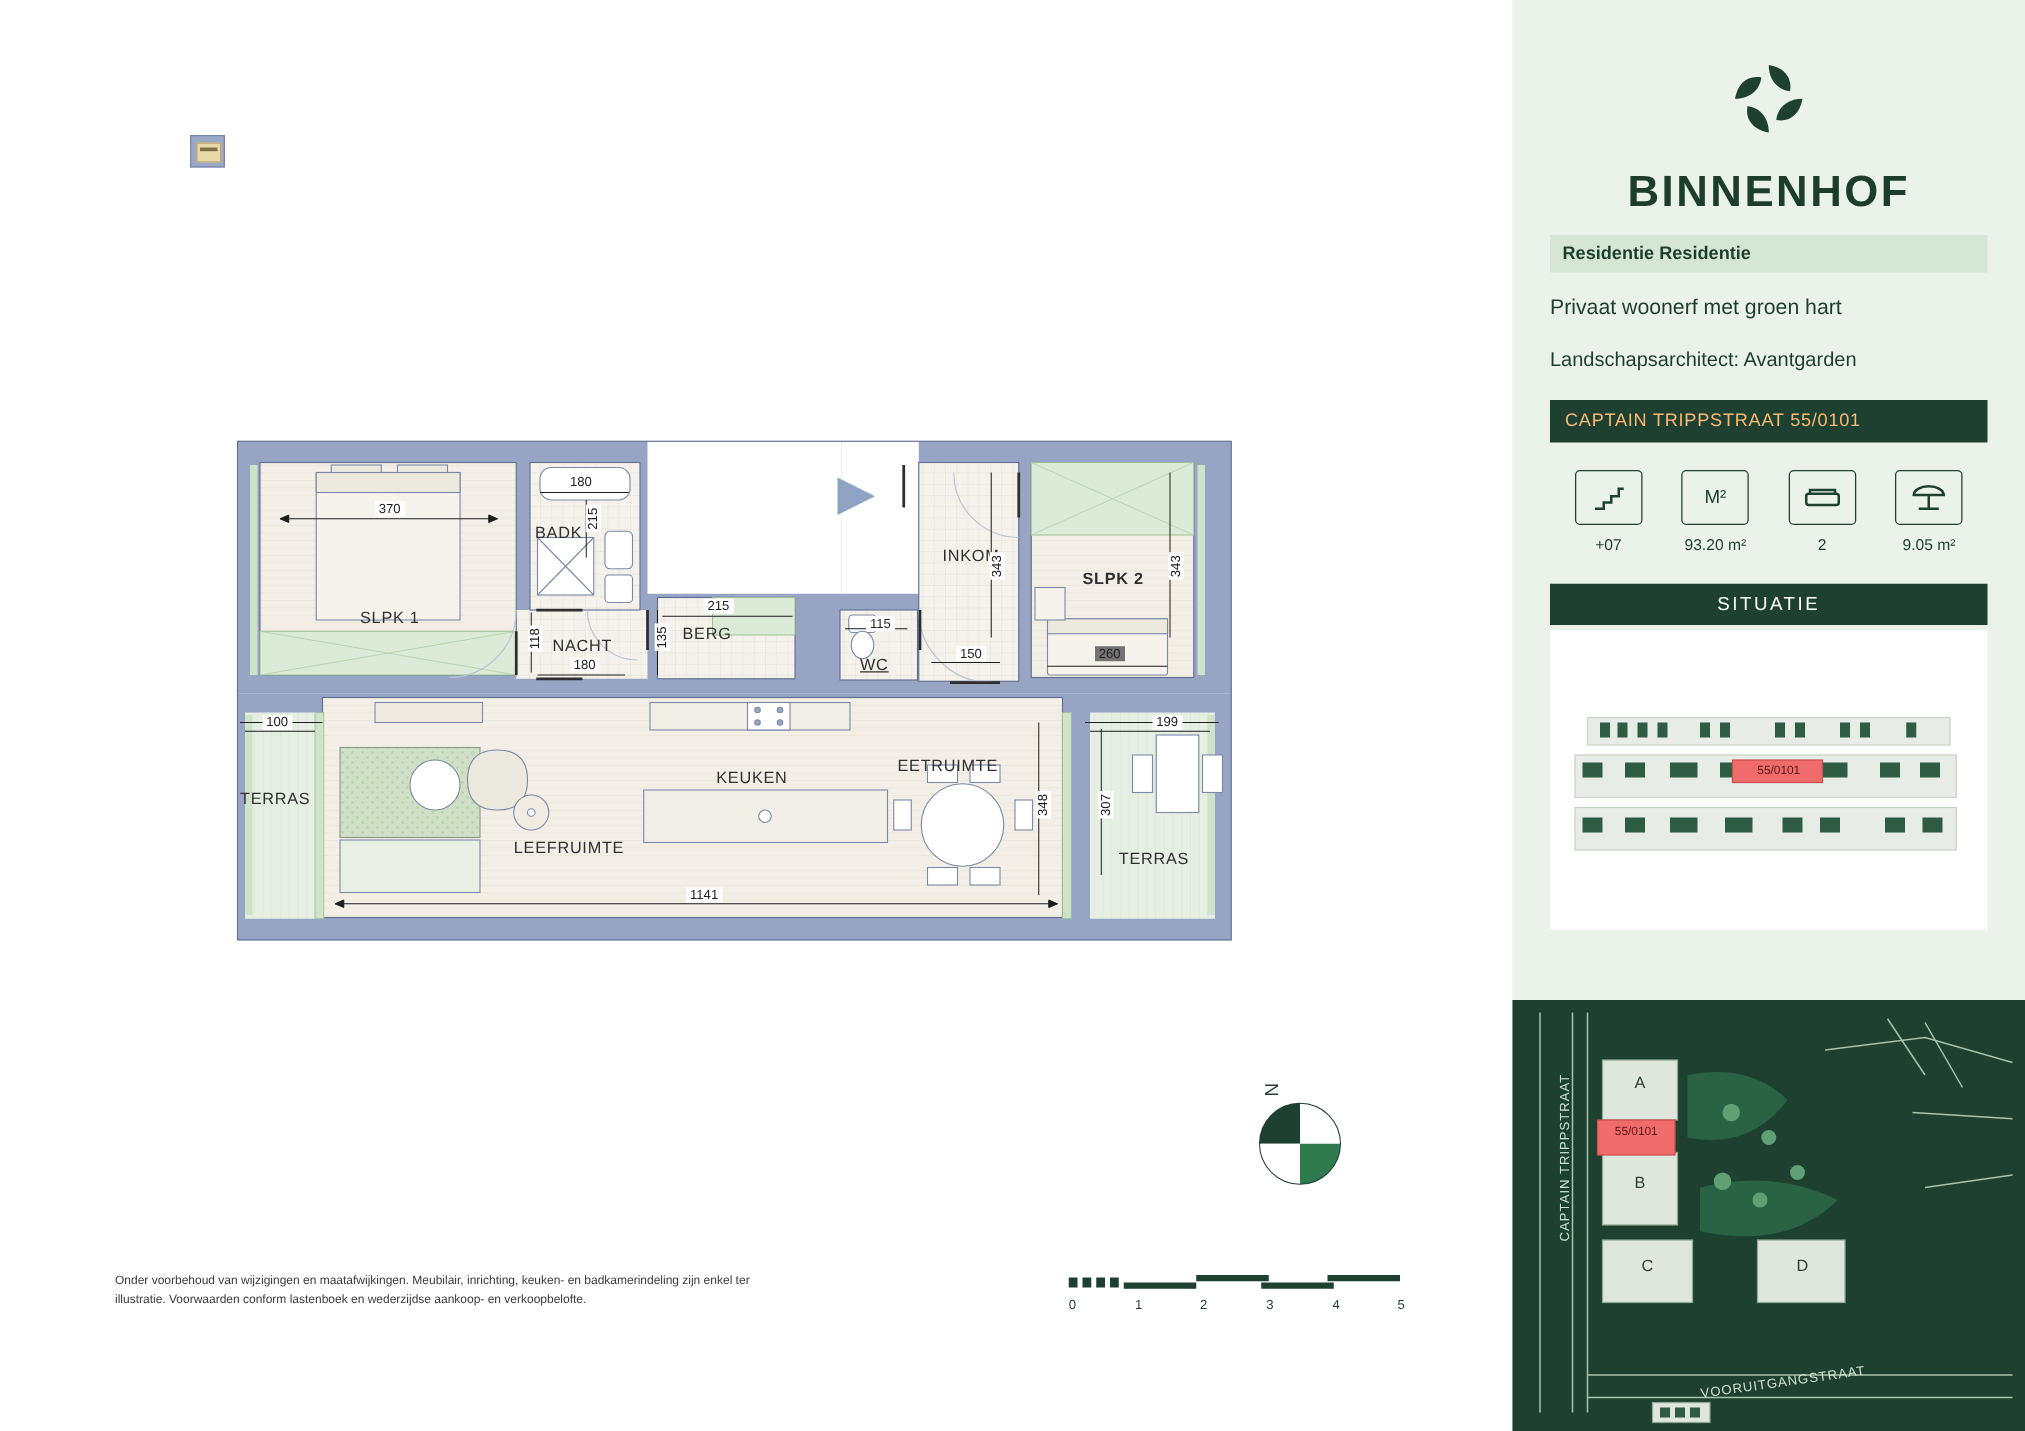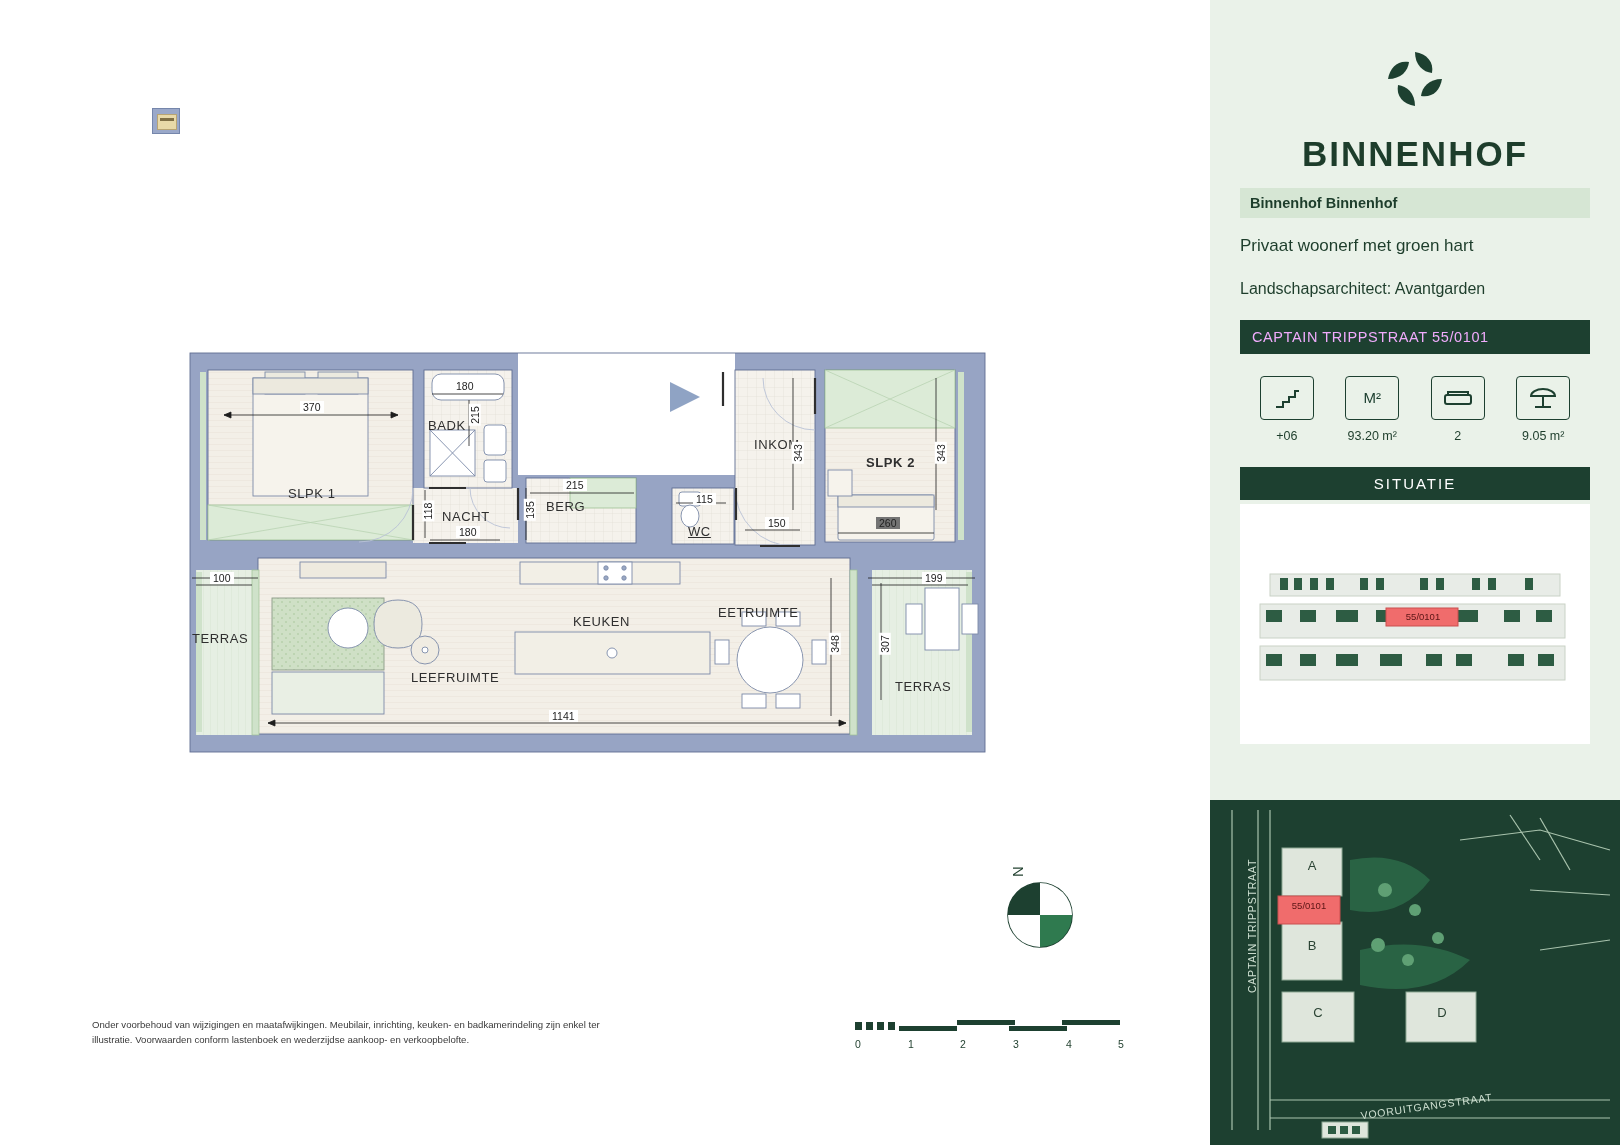--- a/index.html
+++ b/index.html
@@ -22,21 +22,21 @@
     font-size:35px; letter-spacing:2px; font-weight:bold; color:#1d3d2b;
     text-align:center; margin-top:22px;
   }
   .brand-sub {
     background:#d6e6d4; color:#1d3d2b; font-weight:bold; font-size:14.5px;
     padding:7px 10px; margin-top:14px;
   }
   .brand-tag { font-size:17px; color:#1d3d2b; margin-top:18px; }
   .arch-line { font-size:16px; color:#1d3d2b; margin-top:22px; line-height:1.35; }
   .unit-bar {
-    background:#1d4030; color:#f0abfc; font-size:14.5px; letter-spacing:.6px;
+    background:#1d4030; color:#fdba74; font-size:14.5px; letter-spacing:.6px;
     padding:9px 12px; margin-top:20px;
   }
   
   .stats { display:flex; justify-content:space-between; margin-top:22px; padding:0 4px; }
   .stat { width:90px; text-align:center; }
   .stat .box {
     width:54px; height:44px; border:1.6px solid #1d4030; border-radius:4px;
     margin:0 auto; display:flex; align-items:center; justify-content:center;
   }
   .stat .lbl { font-size:12.5px; color:#1d3d2b; margin-top:9px; }
@@ -348,35 +348,35 @@
   <div id="brand-block">
     <div class="logo-wrap">
       <svg width="66" height="66" viewBox="0 0 66 66">
         <path d="M33 6 C45 8 52 16 50 27 C41 26 33 19 33 6Z" fill="#1d4030"></path>
         <path d="M60 33 C58 45 50 52 39 50 C40 41 47 33 60 33Z" fill="#1d4030"></path>
         <path d="M33 60 C21 58 14 50 16 39 C25 40 33 47 33 60Z" fill="#1d4030"></path>
         <path d="M6 33 C8 21 16 14 27 16 C26 25 19 33 6 33Z" fill="#1d4030"></path>
       </svg>
     </div>
     <div class="brand-name">BINNENHOF</div>
-    <div class="brand-sub">Binnenhof Binnenhof</div>
+    <div class="brand-sub">Residentie Residentie</div>
     <div class="brand-tag">Privaat woonerf met groen hart</div>
     <div class="arch-line">
       <div>Landschapsarchitect: Avantgarden</div>
     </div>
     <div class="unit-bar">CAPTAIN TRIPPSTRAAT 55/0101</div>
 
     <div class="stats">
       <div class="stat">
         <div class="box">
           <svg width="30" height="26" viewBox="0 0 30 26">
               <path d="M4 22h7v-5h6v-5h6V6h4" fill="none" stroke="#1d4030" stroke-width="2"></path>
             </svg>
         </div>
-        <div class="lbl">+06</div>
+        <div class="lbl">+07</div>
       </div>
       <div class="stat">
         <div class="box">
           <span style="font-size:15px;color:#1d4030;">M²</span>
         </div>
         <div class="lbl">93.20 m²</div>
       </div>
       <div class="stat">
         <div class="box">
           <svg width="32" height="22" viewBox="0 0 32 22">

